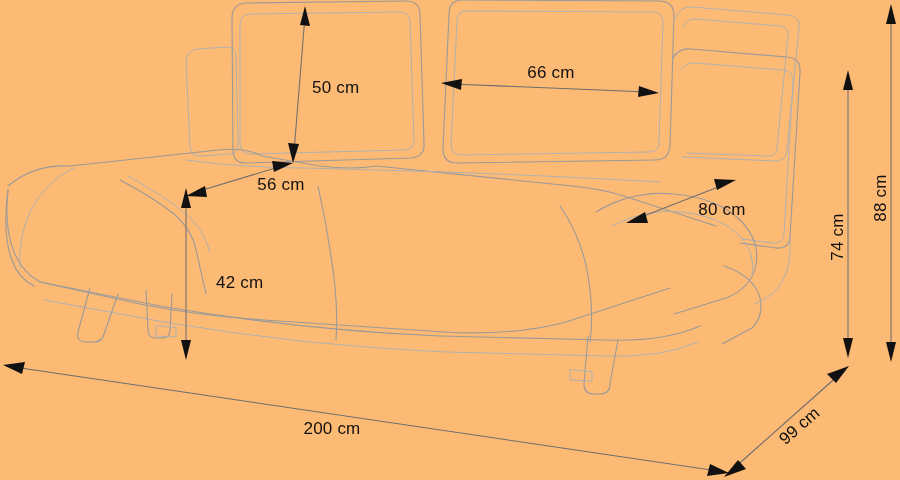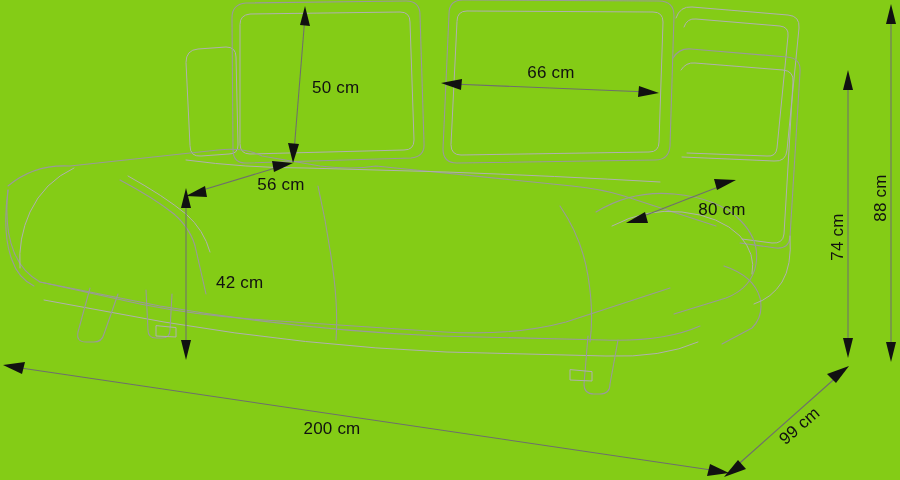--- a/index.html
+++ b/index.html
@@ -10,21 +10,21 @@
   body {
     width: 900px;
     height: 480px;
     font-family: "Liberation Sans", sans-serif;
     overflow: hidden;
   }
   #drawing-root {
     position: relative;
     width: 900px;
     height: 480px;
-    background: #84cc16;
+    background: #fdba74;
   }
   svg#sofa-drawing {
     display: block;
     width: 900px;
     height: 480px;
   }
   .sofa-line {
     fill: none;
     stroke: #9a9a9a;
     stroke-width: 1.1;

